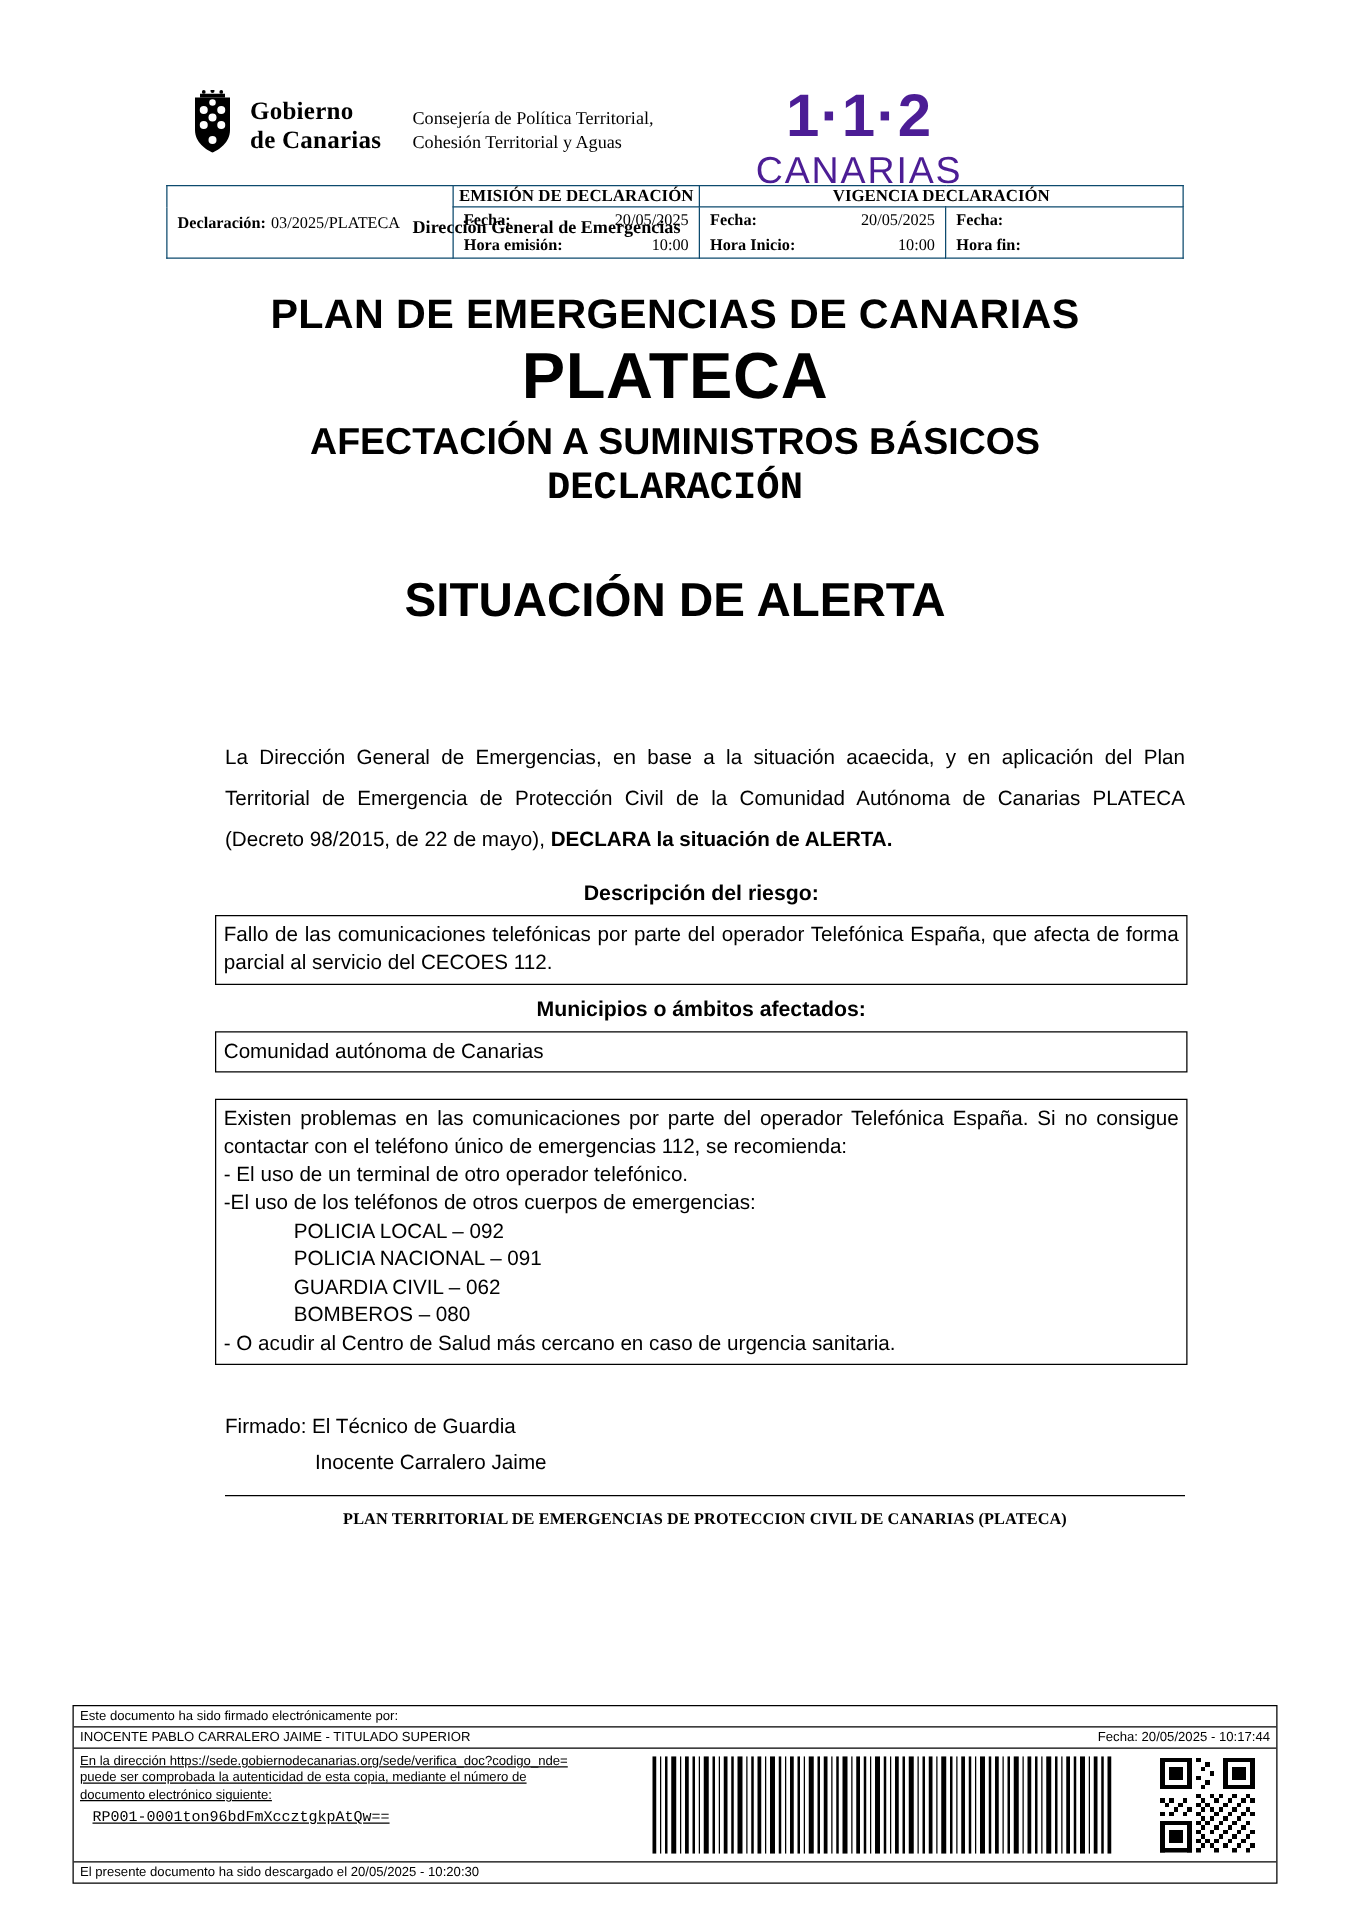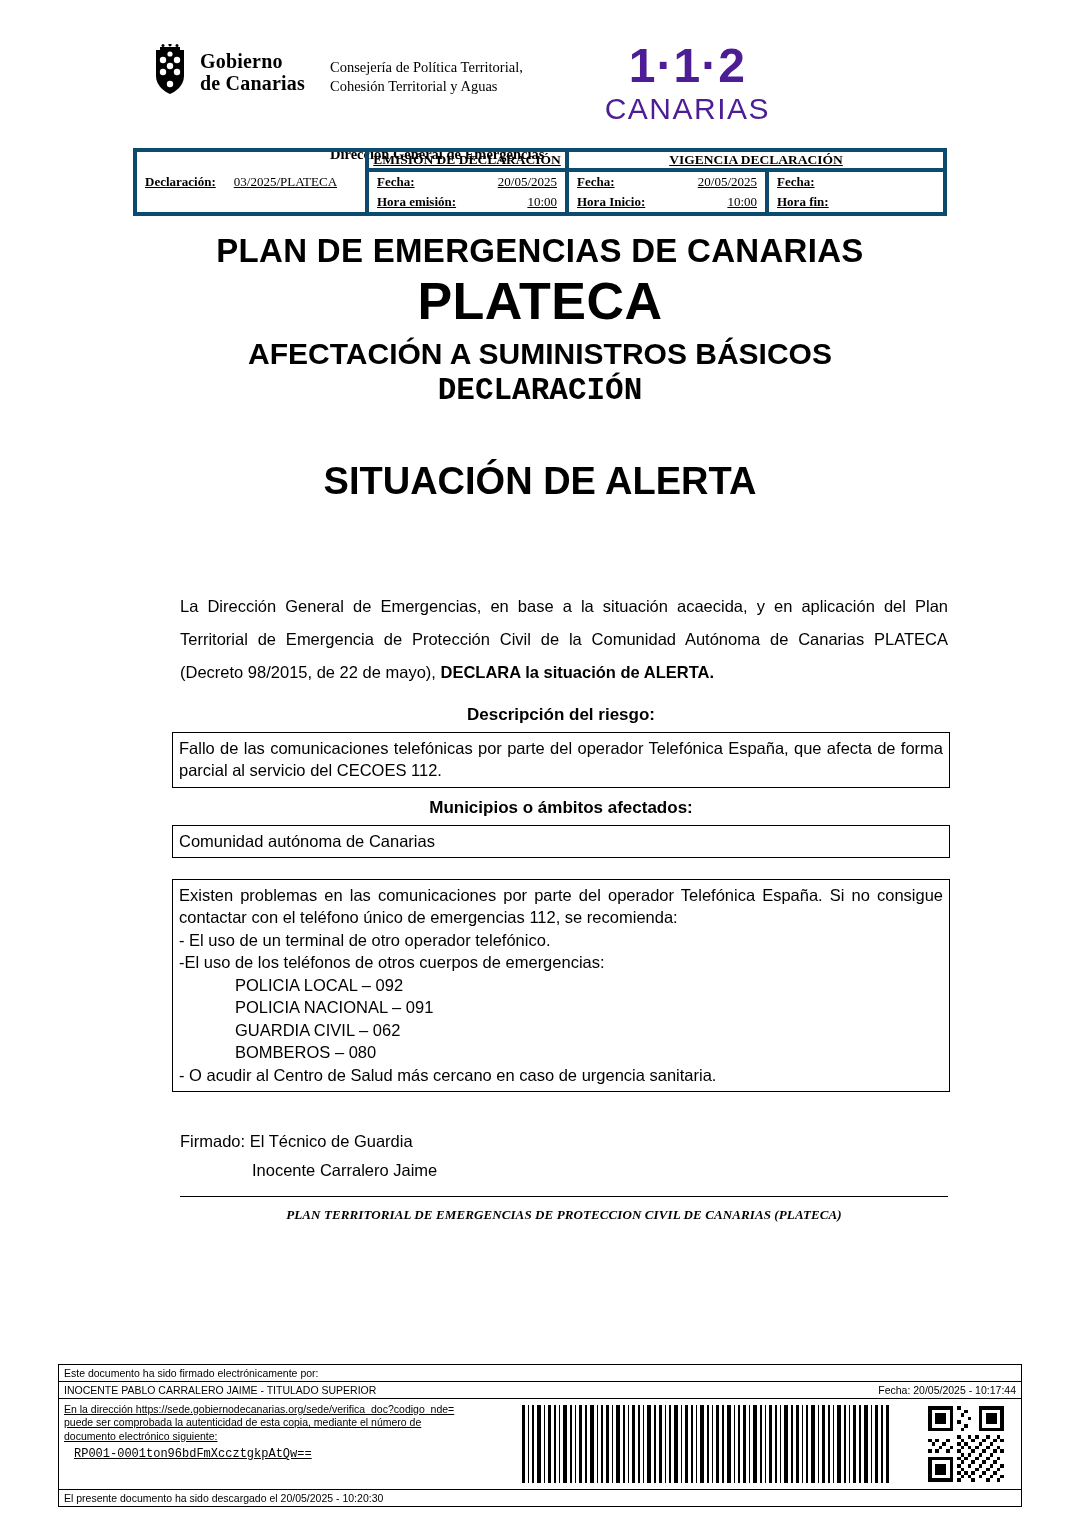--- a/index.html
+++ b/index.html
@@ -12,21 +12,21 @@
     height: 1529px;
     position: relative;
     font-family: "Liberation Sans", sans-serif;
     color: #000;
     overflow: hidden;
   }
 
   
   .header {
     position: absolute;
-    top: 36px;
+    top: 64px;
     left: 0;
     width: 910px;
     height: 95px;
   }
   .gob-logo {
     position: absolute;
     left: 150px;
     top: 8px;
     display: flex;
     align-items: center;
@@ -87,42 +87,41 @@
   .info-table {
     position: absolute;
     left: 133px;
     top: 148px;
     width: 814px;
     border-collapse: collapse;
     font-family: "Liberation Serif", serif;
     font-size: 13px;
   }
   .info-table td {
-    border: 4px solid #0c4a6e;
+    border: 1px solid #0c4a6e;
     padding: 0;
     vertical-align: middle;
-    text-decoration: underline;
   }
   .hdr-center {
     text-align: center;
     font-weight: bold;
     font-size: 13.5px;
     padding: 3px 0;
   }
   .kv {
     display: flex;
     justify-content: space-between;
     padding: 2px 8px;
   }
   .kv b { font-weight: bold; }
   .kv .v { font-weight: normal; }
   .decl-label { font-weight: bold; }
   .decl-row {
     display: flex;
-    gap: 18px;
+    gap: 4px;
     padding: 0 8px;
     align-items: center;
     height: 46px;
   }
 
   
   .titles {
     position: absolute;
     top: 232px;
     left: 0;
@@ -211,21 +210,20 @@
   .footer-text {
     position: absolute;
     left: 180px;
     top: 1207px;
     width: 768px;
     text-align: center;
     font-family: "Liberation Serif", serif;
     font-weight: bold;
     font-size: 13px;
     letter-spacing: .1px;
-    font-style: italic;
   }
 
   
   .esign {
     position: absolute;
     left: 58px;
     top: 1364px;
     width: 964px;
     border: 1px solid #000;
     box-sizing: border-box;

